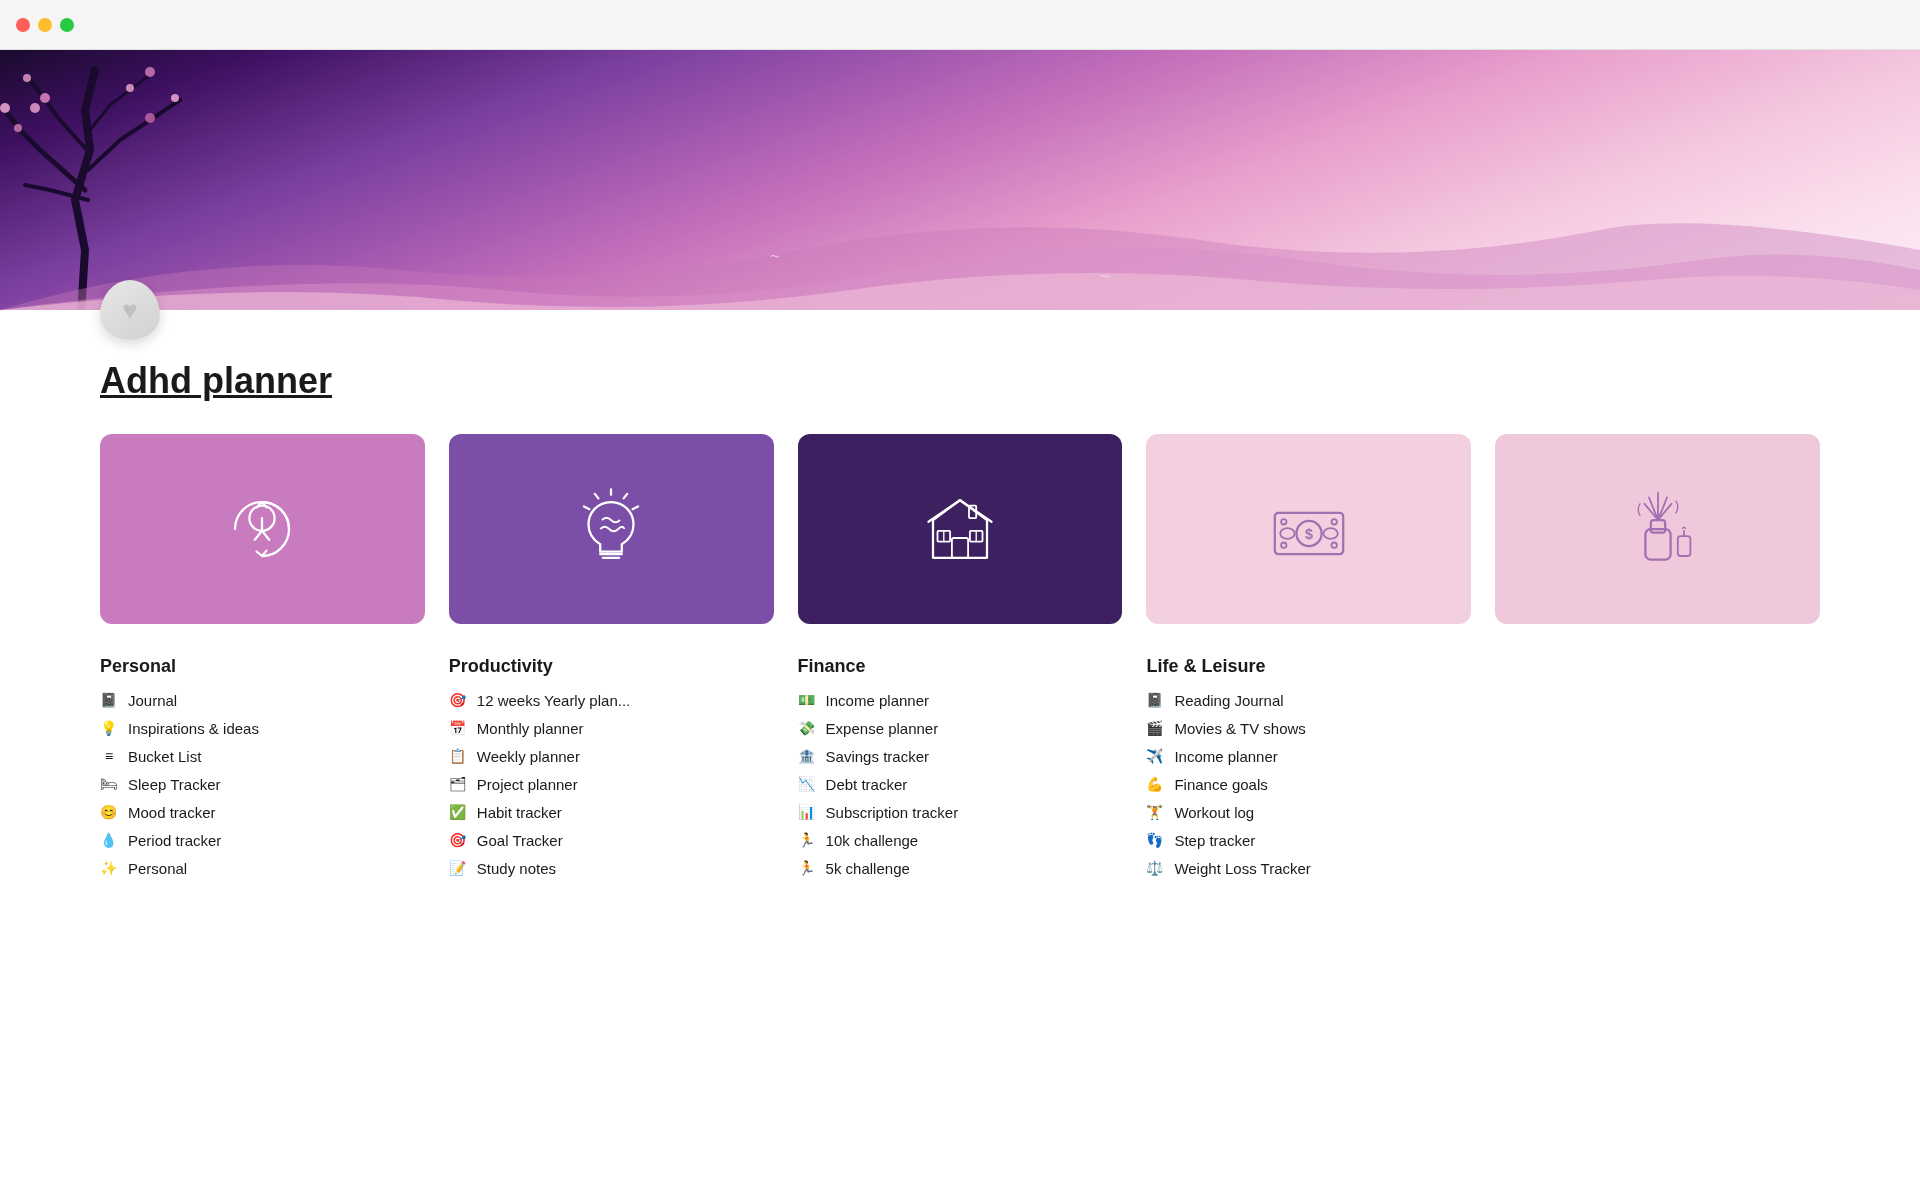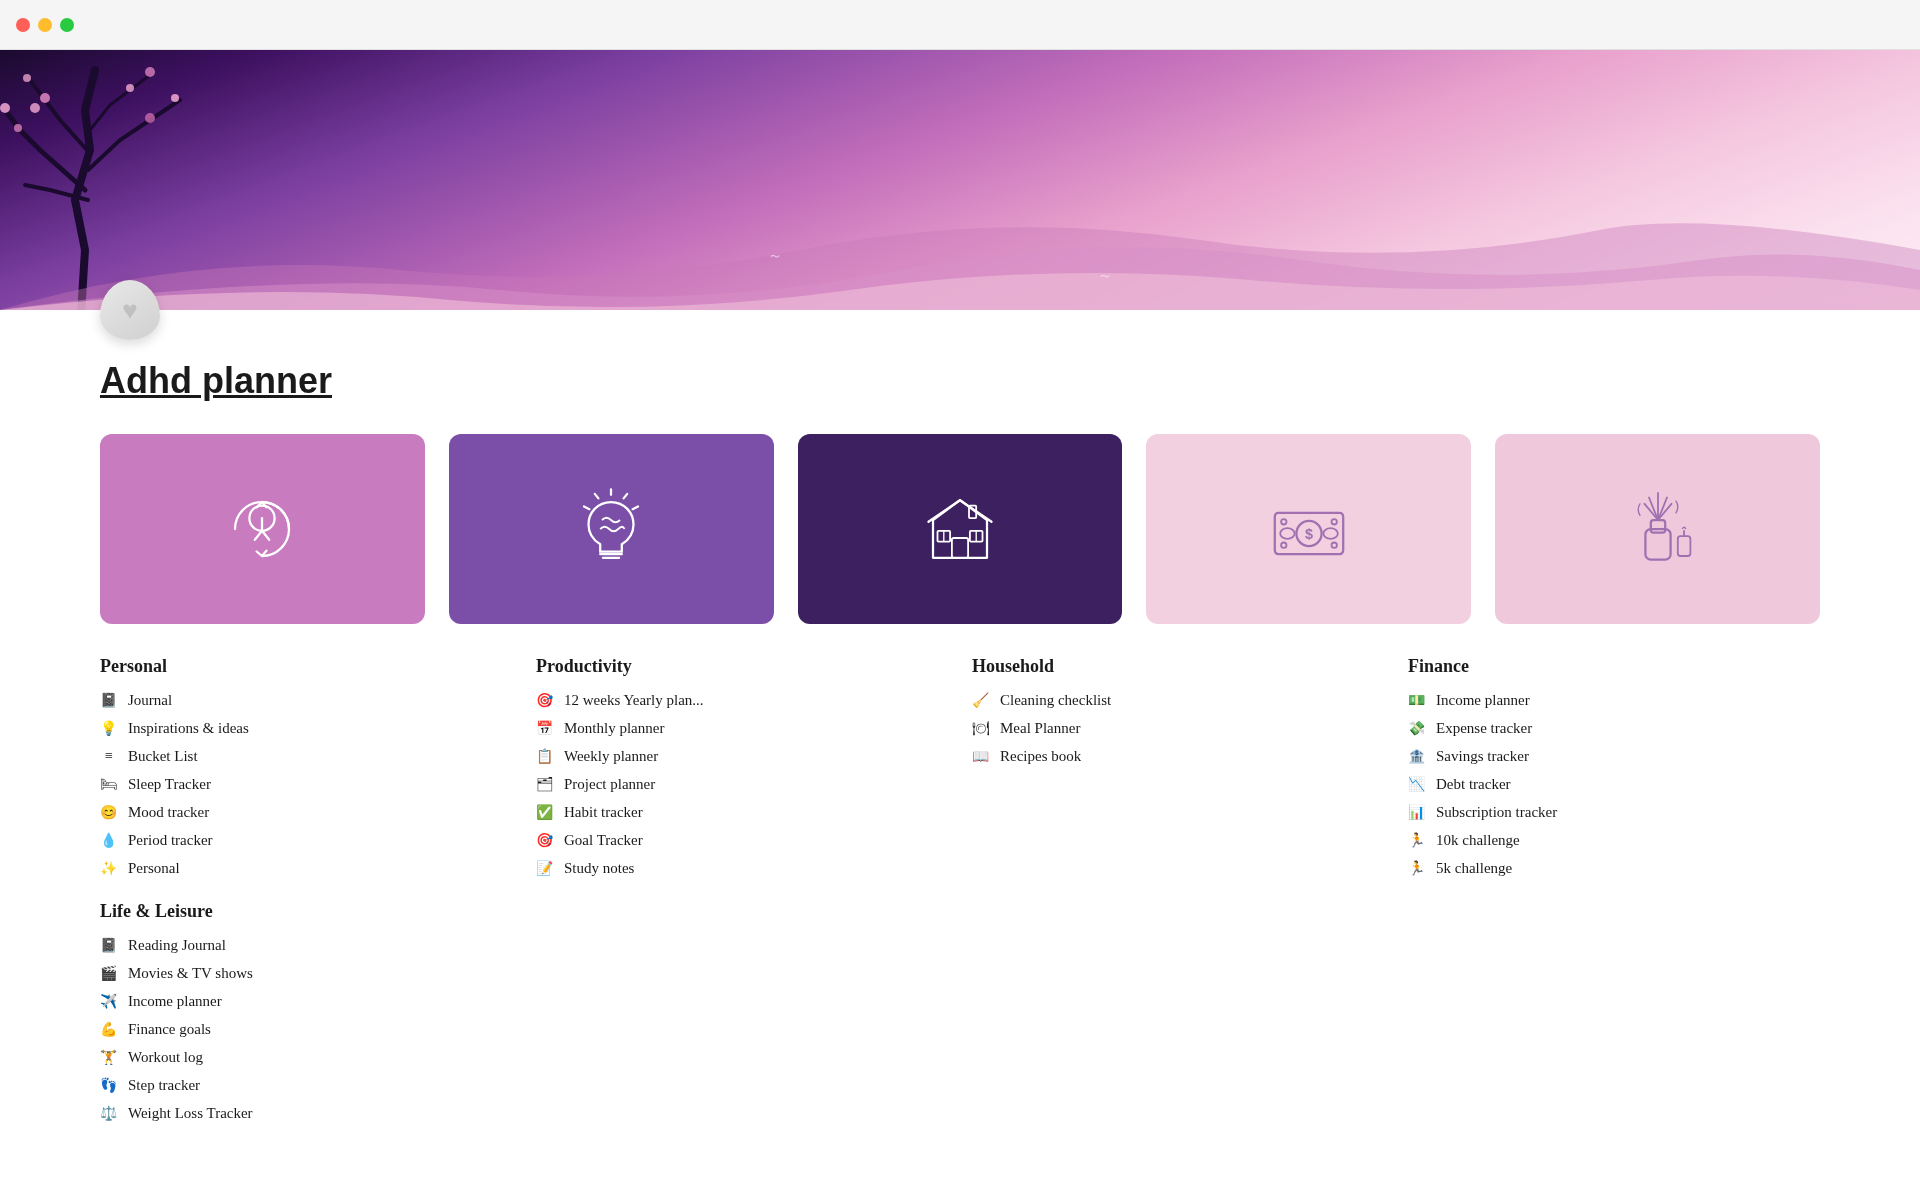--- a/index.html
+++ b/index.html
@@ -132,23 +132,22 @@
     .card-finance { background: #f2d0e0; }
     .card-leisure { background: #f0c8dc; }
 
     .card svg {
       width: 90px; height: 90px;
     }
 
     
     .columns-grid {
       display: grid;
-      grid-template-columns: repeat(4, 1fr);
+      grid-template-columns: repeat(5, 1fr);
       gap: 24px;
-      font-family: Liberation Serif, serif;
     }
 
     .column-title {
       font-size: 18px;
       font-weight: 700;
       color: #1a1a1a;
       margin-bottom: 14px;
     }
 
     .column-items {
@@ -384,48 +383,31 @@
           <span class="item-icon">🎯</span>
           <span>Goal Tracker</span>
         </li>
         <li class="column-item">
           <span class="item-icon">📝</span>
           <span>Study notes</span>
         </li>
       </ul>
     </div>
 
-    <div class="column">
-      <div class="column-title">Household</div>
-      <ul class="column-items">
-        <li class="column-item">
-          <span class="item-icon">🧹</span>
-          <span>Cleaning checklist</span>
-        </li>
-        <li class="column-item">
-          <span class="item-icon">🍽</span>
-          <span>Meal Planner</span>
-        </li>
-        <li class="column-item">
-          <span class="item-icon">📖</span>
-          <span>Recipes book</span>
-        </li>
-      </ul>
-    </div>
 
     <div class="column">
       <div class="column-title">Finance</div>
       <ul class="column-items">
         <li class="column-item">
           <span class="item-icon">💵</span>
           <span>Income planner</span>
         </li>
         <li class="column-item">
           <span class="item-icon">💸</span>
-          <span>Expense tracker</span>
+          <span>Expense planner</span>
         </li>
         <li class="column-item">
           <span class="item-icon">🏦</span>
           <span>Savings tracker</span>
         </li>
         <li class="column-item">
           <span class="item-icon">📉</span>
           <span>Debt tracker</span>
         </li>
         <li class="column-item">

